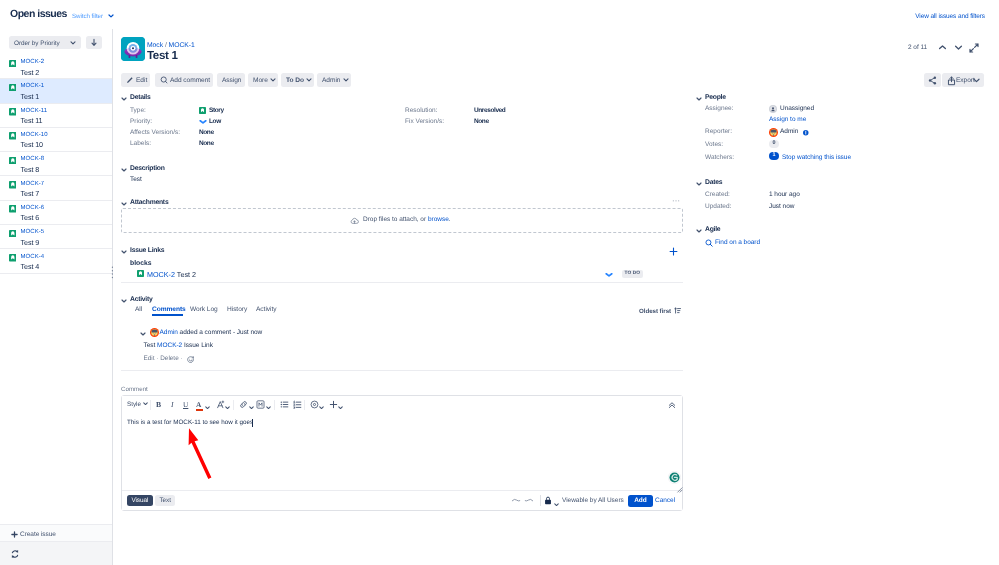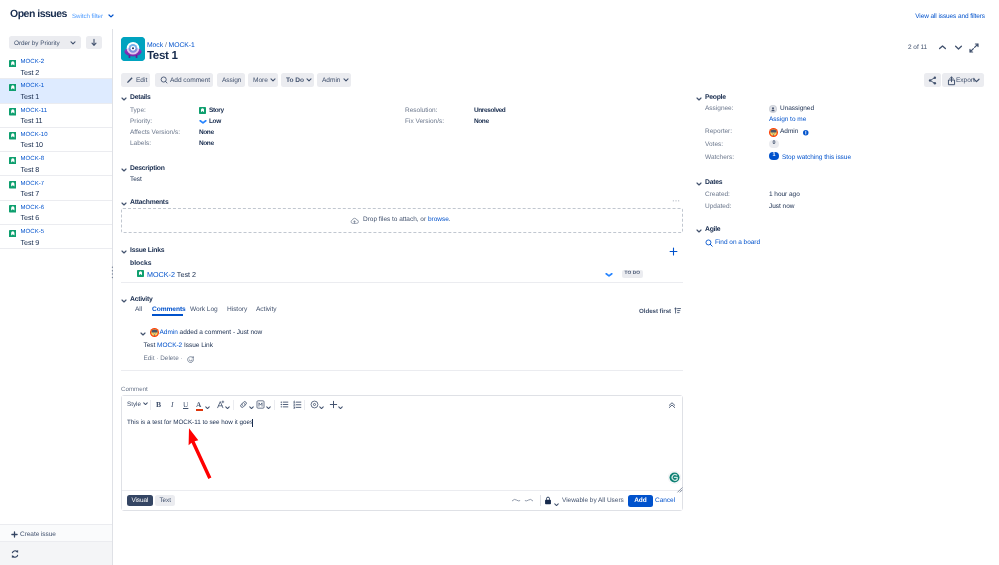--- a/index.html
+++ b/index.html
@@ -193,20 +193,30 @@
       <div class="issue-item">
         <span class="ii-icon">
           <svg width="7.6" height="7.6" viewBox="0 0 12 12">
             <rect width="12" height="12" rx="1.3" fill="#0E9F6E"></rect>
             <path d="M3.4 4.6 a2.6 2.6 0 0 1 5.2 0 v4.2 l-2.6 -1.9 l-2.6 1.9 z" fill="#fff"></path>
           </svg>
         </span>
         <span class="ii-key">MOCK-5</span>
         <span class="ii-sum">Test 9</span>
       </div>
+      <div class="issue-item">
+        <span class="ii-icon">
+          <svg width="7.6" height="7.6" viewBox="0 0 12 12">
+            <rect width="12" height="12" rx="1.3" fill="#0E9F6E"></rect>
+            <path d="M3.4 4.6 a2.6 2.6 0 0 1 5.2 0 v4.2 l-2.6 -1.9 l-2.6 1.9 z" fill="#fff"></path>
+          </svg>
+        </span>
+        <span class="ii-key">MOCK-4</span>
+        <span class="ii-sum">Test 4</span>
+      </div>
     </div>
   <div id="sb-footer">
     <span id="create-plus">
       <svg width="7" height="7" viewBox="0 0 7 7">
           <path d="M3.5 .9 L3.5 6.1 M.9 3.5 L6.1 3.5" stroke="#344563" stroke-width="1.3" stroke-linecap="round"></path>
         </svg>
     </span>
     <span id="create-issue">Create issue</span>
   </div>
   <div id="sb-refresh-bar">

